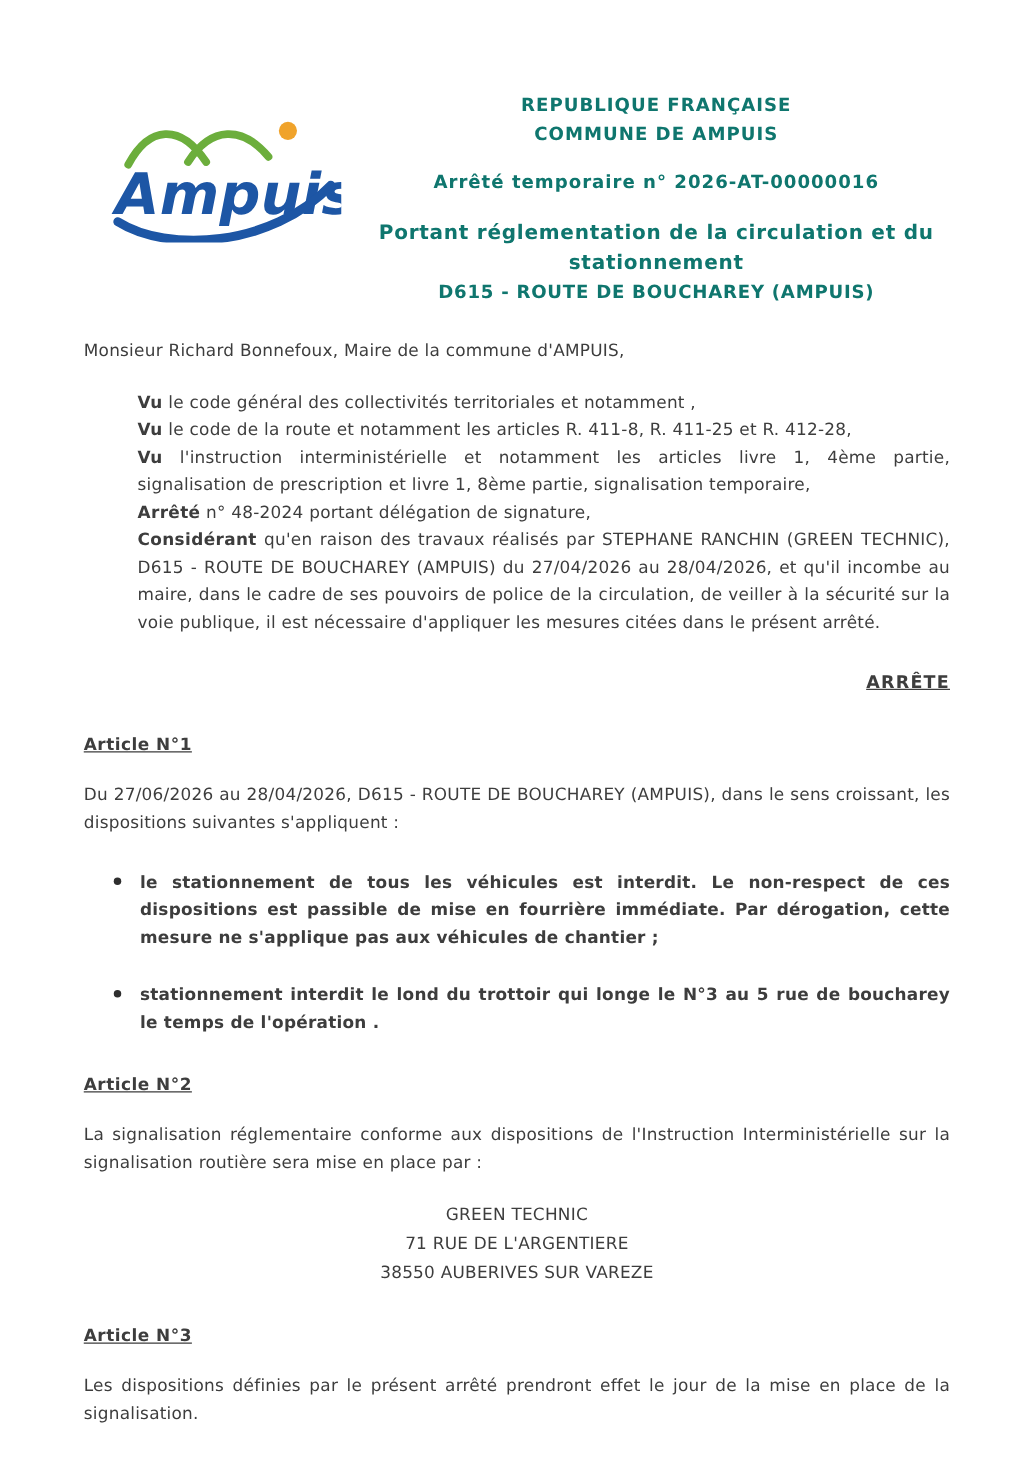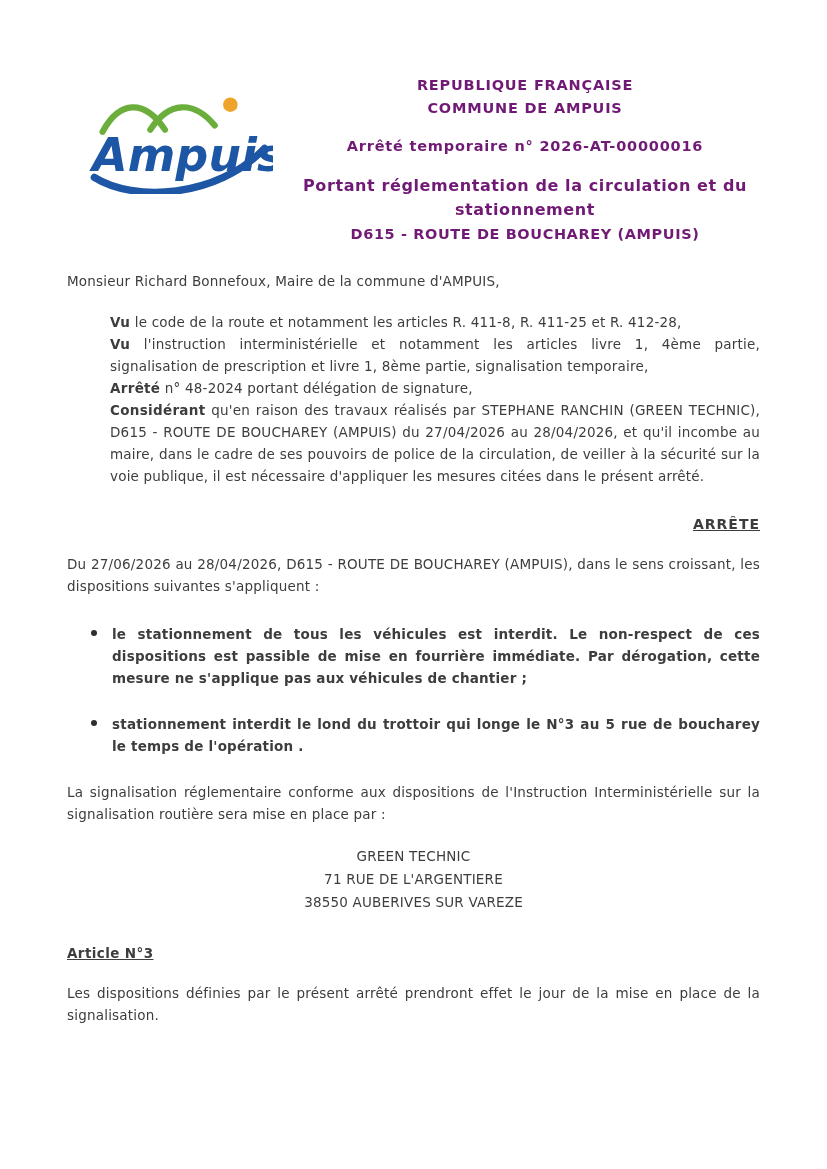--- a/index.html
+++ b/index.html
@@ -10,21 +10,21 @@
     font-size:13.5px; line-height:22px; letter-spacing:.2px;
     position:relative; overflow:hidden;
   }
   .content { padding:0 67px; }
 
   
   .header-row { display:flex; align-items:flex-start; margin-top:74px; padding-left:88px; padding-right:55px; }
   .logo-wrap { width:190px; flex:none; margin-top:12px; }
   .logo-wrap svg { display:block; }
   .logo-text-svg { font-family:"DejaVu Sans", sans-serif; font-weight:bold; font-style:italic; }
-  .header-text { flex:1; text-align:center; font-weight:bold; color:#701a75; }
+  .header-text { flex:1; text-align:center; font-weight:bold; color:#0f766e; }
   .h-line { font-size:14.5px; line-height:23px; letter-spacing:.8px; }
   .h-num { margin-top:15px; font-size:14.5px; letter-spacing:.8px; }
   .h-title { margin:17px auto 0; max-width:450px; font-size:16px; line-height:24px; letter-spacing:.6px; }
   .h-road { font-size:14.5px; line-height:24px; letter-spacing:.6px; }
 
   
   .intro { margin-top:24px; }
   .recitals { margin-top:19px; margin-left:43px; }
   .recital { text-align:justify; }
   .recital b { letter-spacing:.3px; }
@@ -69,40 +69,43 @@
       <div class="h-title">Portant réglementation de la circulation et du stationnement</div>
       <div class="h-road">D615 - ROUTE DE BOUCHAREY (AMPUIS)</div>
     </div>
   </div>
 
   <div class="content">
 
     <p class="intro">Monsieur Richard Bonnefoux, Maire de la commune d'AMPUIS,</p>
 
     <div class="recitals">
+      <p class="recital"><b>Vu</b> <span>le code général des collectivités territoriales et notamment ,</span></p>
       <p class="recital"><b>Vu</b> <span>le code de la route et notamment les articles R. 411-8, R. 411-25 et R. 412-28,</span></p>
       <p class="recital"><b>Vu</b> <span>l'instruction interministérielle et notamment les articles livre 1, 4ème partie, signalisation de prescription et livre 1, 8ème partie, signalisation temporaire,</span></p>
       <p class="recital"><b>Arrêté</b> <span>n° 48-2024 portant délégation de signature,</span></p>
       <p class="recital"><b>Considérant</b> <span>qu'en raison des travaux réalisés par STEPHANE RANCHIN (GREEN TECHNIC), D615 - ROUTE DE BOUCHAREY (AMPUIS) du 27/04/2026 au 28/04/2026, et qu'il incombe au maire, dans le cadre de ses pouvoirs de police de la circulation, de veiller à la sécurité sur la voie publique, il est nécessaire d'appliquer les mesures citées dans le présent arrêté.</span></p>
     </div>
 
     <div class="decision-heading">ARRÊTE</div>
 
+    <div class="article-title">Article N°1</div>
     <p class="article-para">Du 27/06/2026 au 28/04/2026, D615 - ROUTE DE BOUCHAREY (AMPUIS), dans le sens croissant, les dispositions suivantes s'appliquent :</p>
     <div class="bullet-list">
       <div class="bullet-item">
         <span class="bullet-dot"></span>
         <span class="bullet-text">le stationnement de tous les véhicules est interdit. Le non-respect de ces dispositions est passible de mise en fourrière immédiate. Par dérogation, cette mesure ne s'applique pas aux véhicules de chantier ;</span>
       </div>
       <div class="bullet-item">
         <span class="bullet-dot"></span>
         <span class="bullet-text">stationnement interdit le lond du trottoir qui longe le N°3 au 5 rue de boucharey le temps de l'opération .</span>
       </div>
     </div>
 
+    <div class="article-title">Article N°2</div>
     <p class="article-para">La signalisation réglementaire conforme aux dispositions de l'Instruction Interministérielle sur la signalisation routière sera mise en place par :</p>
     <div class="address-block">
       <div>GREEN TECHNIC</div>
       <div>71 RUE DE L'ARGENTIERE</div>
       <div>38550 AUBERIVES SUR VAREZE</div>
     </div>
 
     <div class="article-title">Article N°3</div>
     <p class="article-para">Les dispositions définies par le présent arrêté prendront effet le jour de la mise en place de la signalisation.</p>
 

